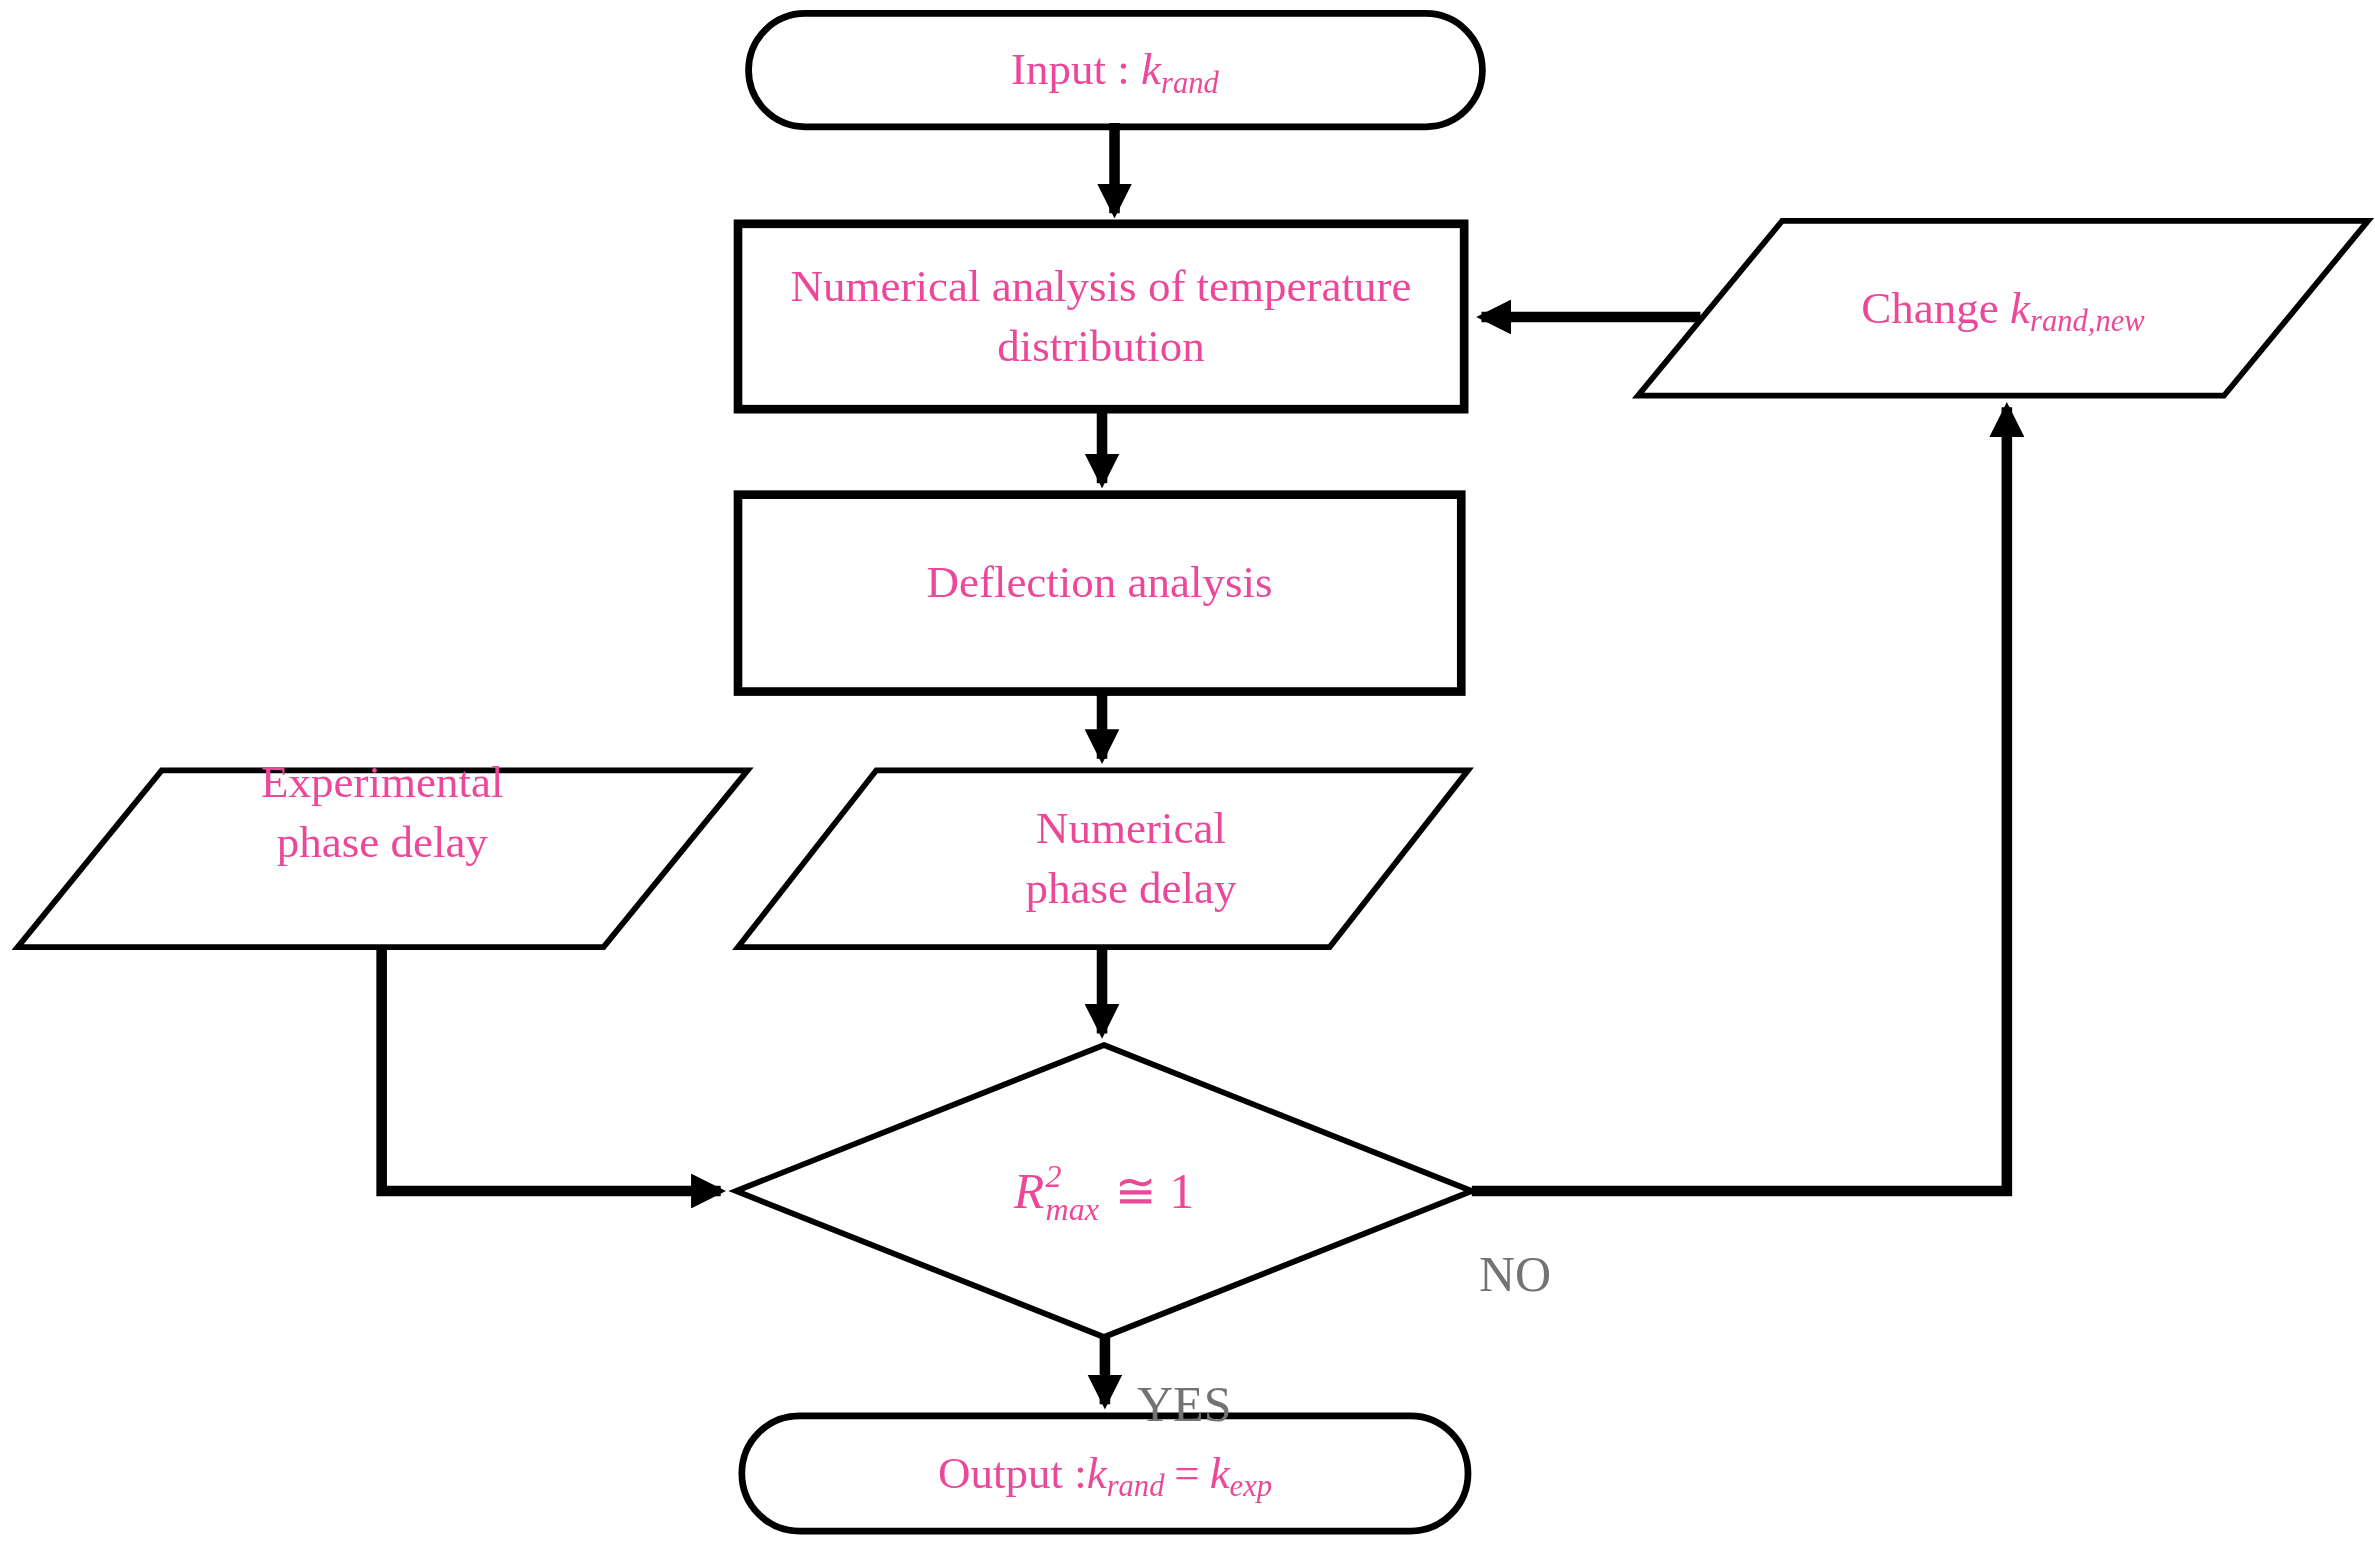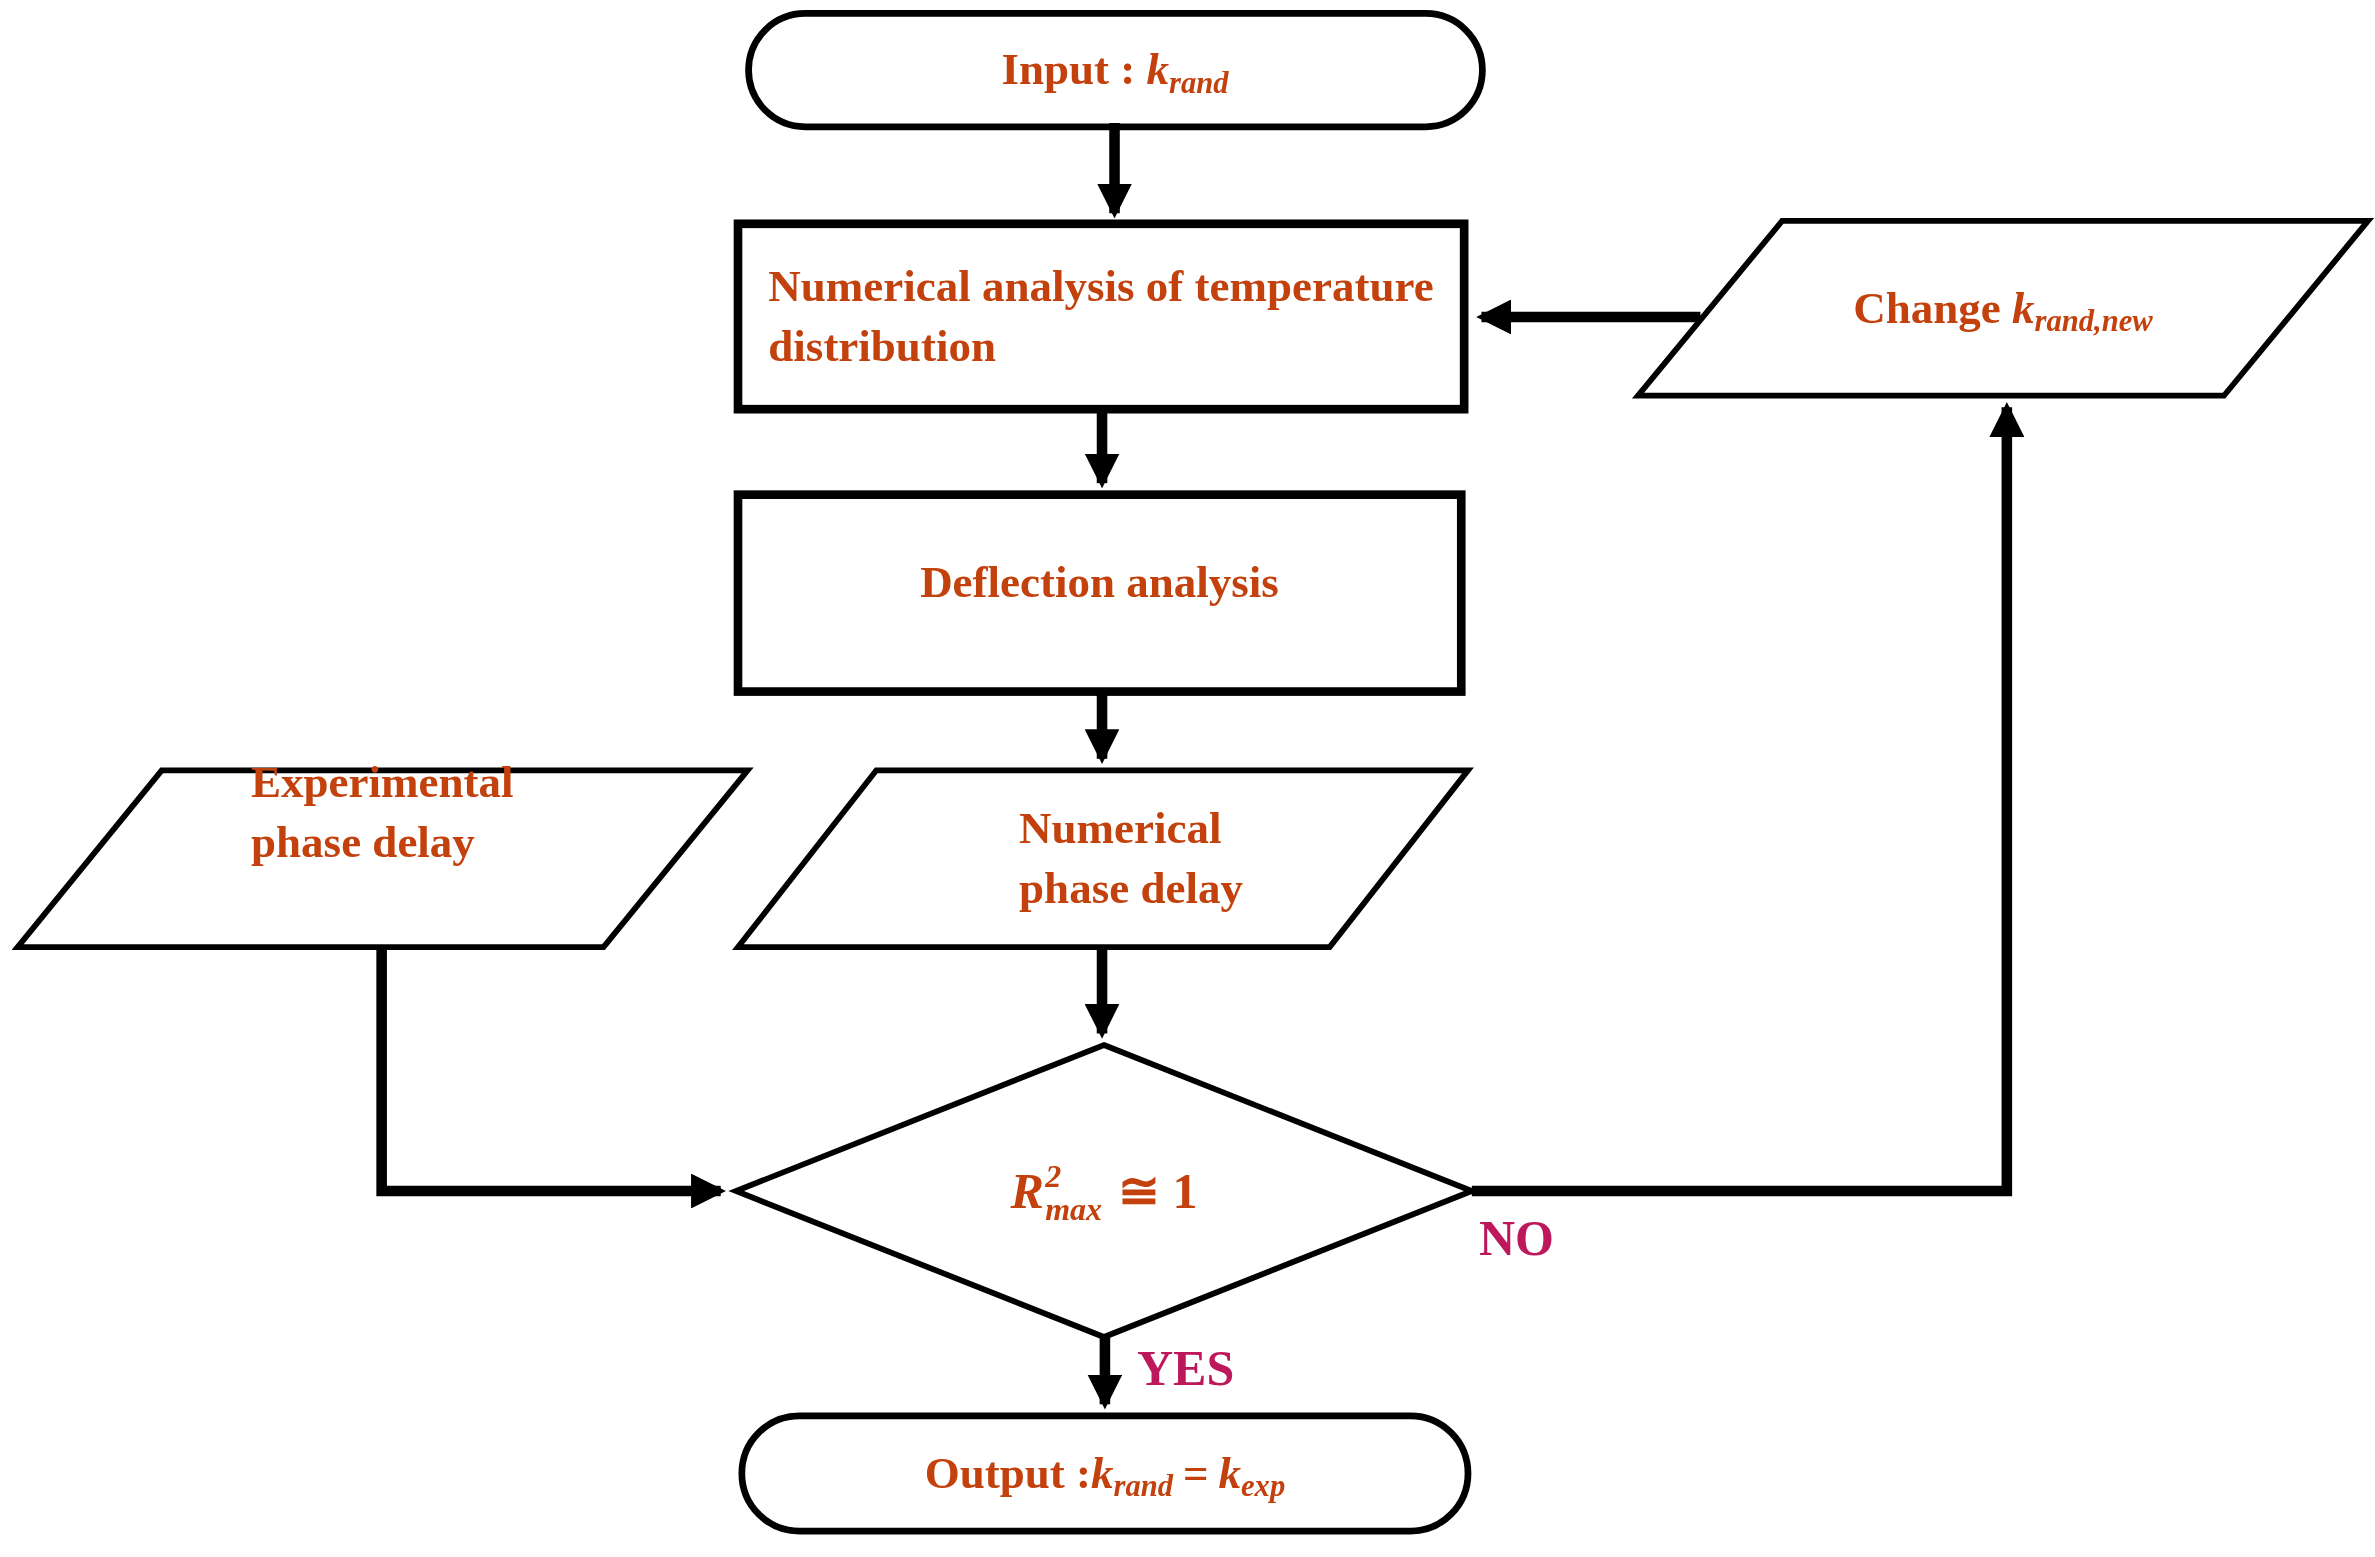--- a/index.html
+++ b/index.html
@@ -11,26 +11,25 @@
     font-family: "Liberation Serif", "DejaVu Serif", serif;
     color: #000000;
     overflow: hidden;
   }
   svg.layer { position: absolute; left: 0; top: 0; }
   .label {
     position: absolute;
     display: flex;
     align-items: center;
     justify-content: center;
-    text-align: left;
+    text-align: center;
     font-size: 45px;
     line-height: 1.32;
-    color: #c2410c;
+    color: #ec4899;
     pointer-events: none;
-    font-weight: bold;
   }
   .label .two-line span { display: block; }
   .math-i { font-style: italic; }
   .msub {
     font-style: italic;
     font-size: 0.68em;
     position: relative;
     top: 0.28em;
   }
   .eq { margin: 0 0.22em; }
@@ -41,24 +40,25 @@
     font-size: 0.64em;
     line-height: 1.02;
     font-style: italic;
     transform: translateY(0.05em);
     margin-left: 0.04em;
   }
   .decision-rest { margin-left: 0.32em; }
   .decision { font-size: 50px; }
   .edge-label {
     position: absolute;
-    font-weight: bold;
+    font-weight: normal;
     font-size: 50px;
-    color: #be185d;
+    color: #737373;
     pointer-events: none;
+    margin-top: 36px;
   }
 </style>
 </head>
 <body>
 
 <div class="canvas">
 
   <svg class="layer" width="2376" height="1557" viewBox="0 0 2473 1621">
     <defs>
       <marker id="arrow" viewBox="0 0 10 10" refX="8.5" refY="5" markerWidth="3.3" markerHeight="3.3" orient="auto-start-reverse">

